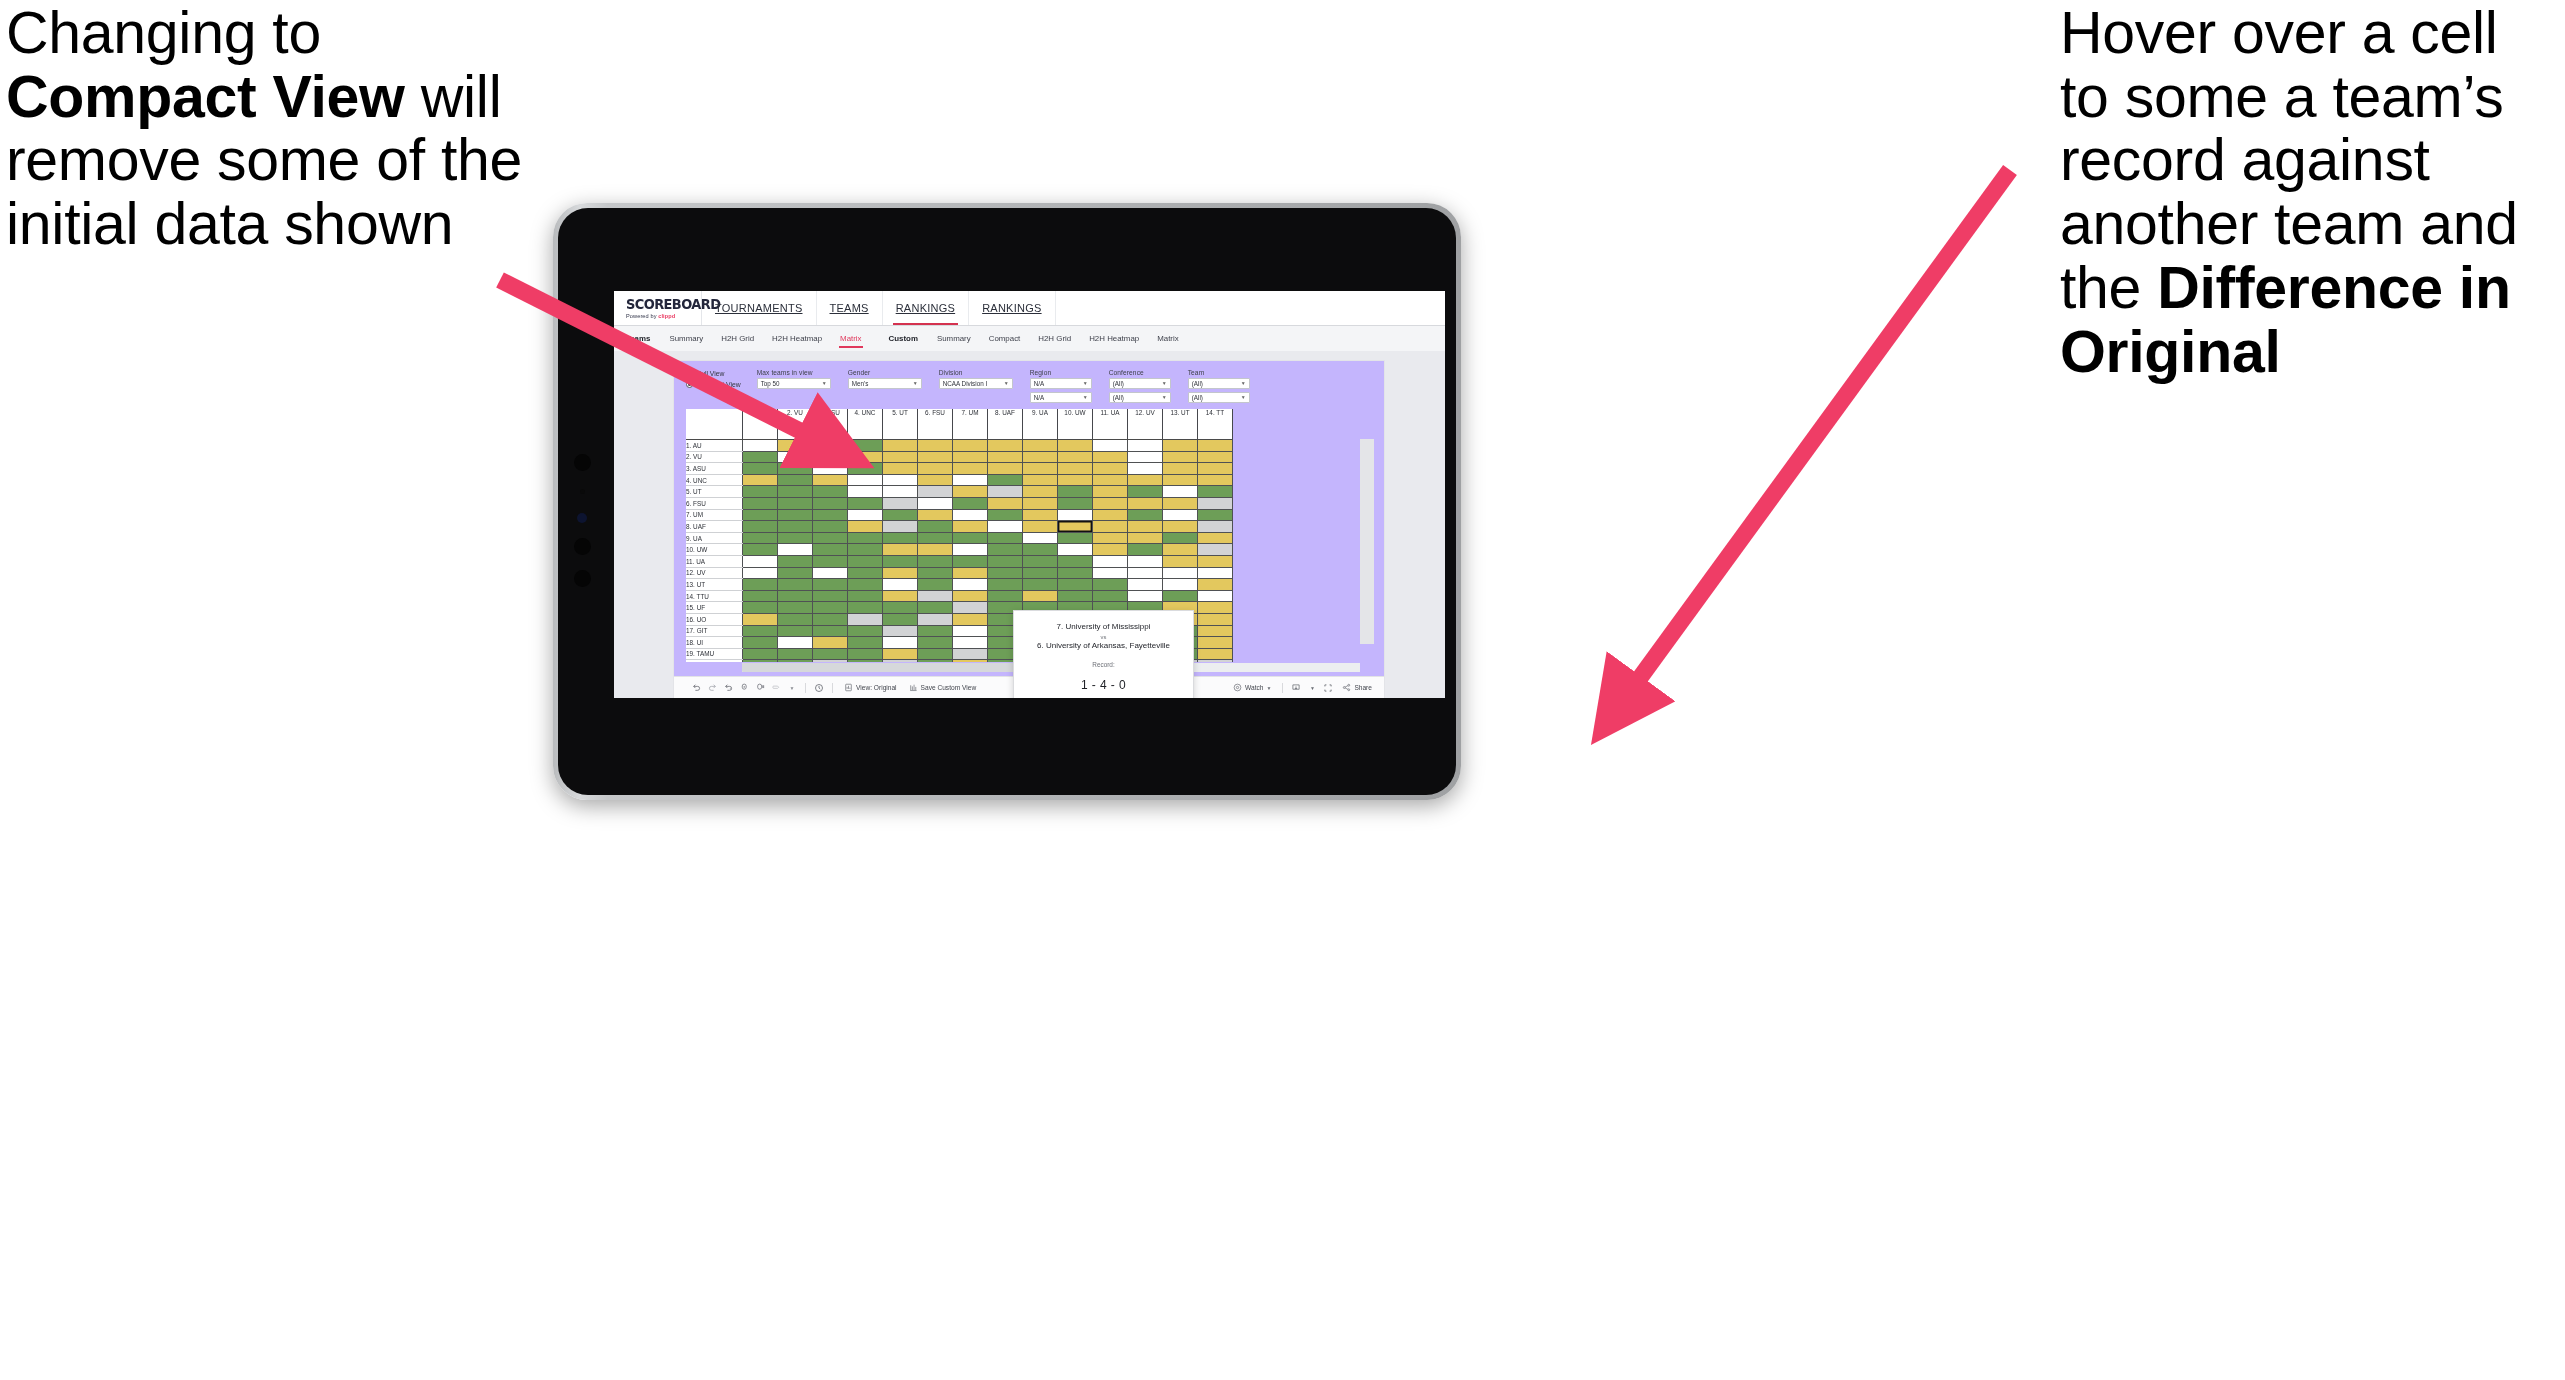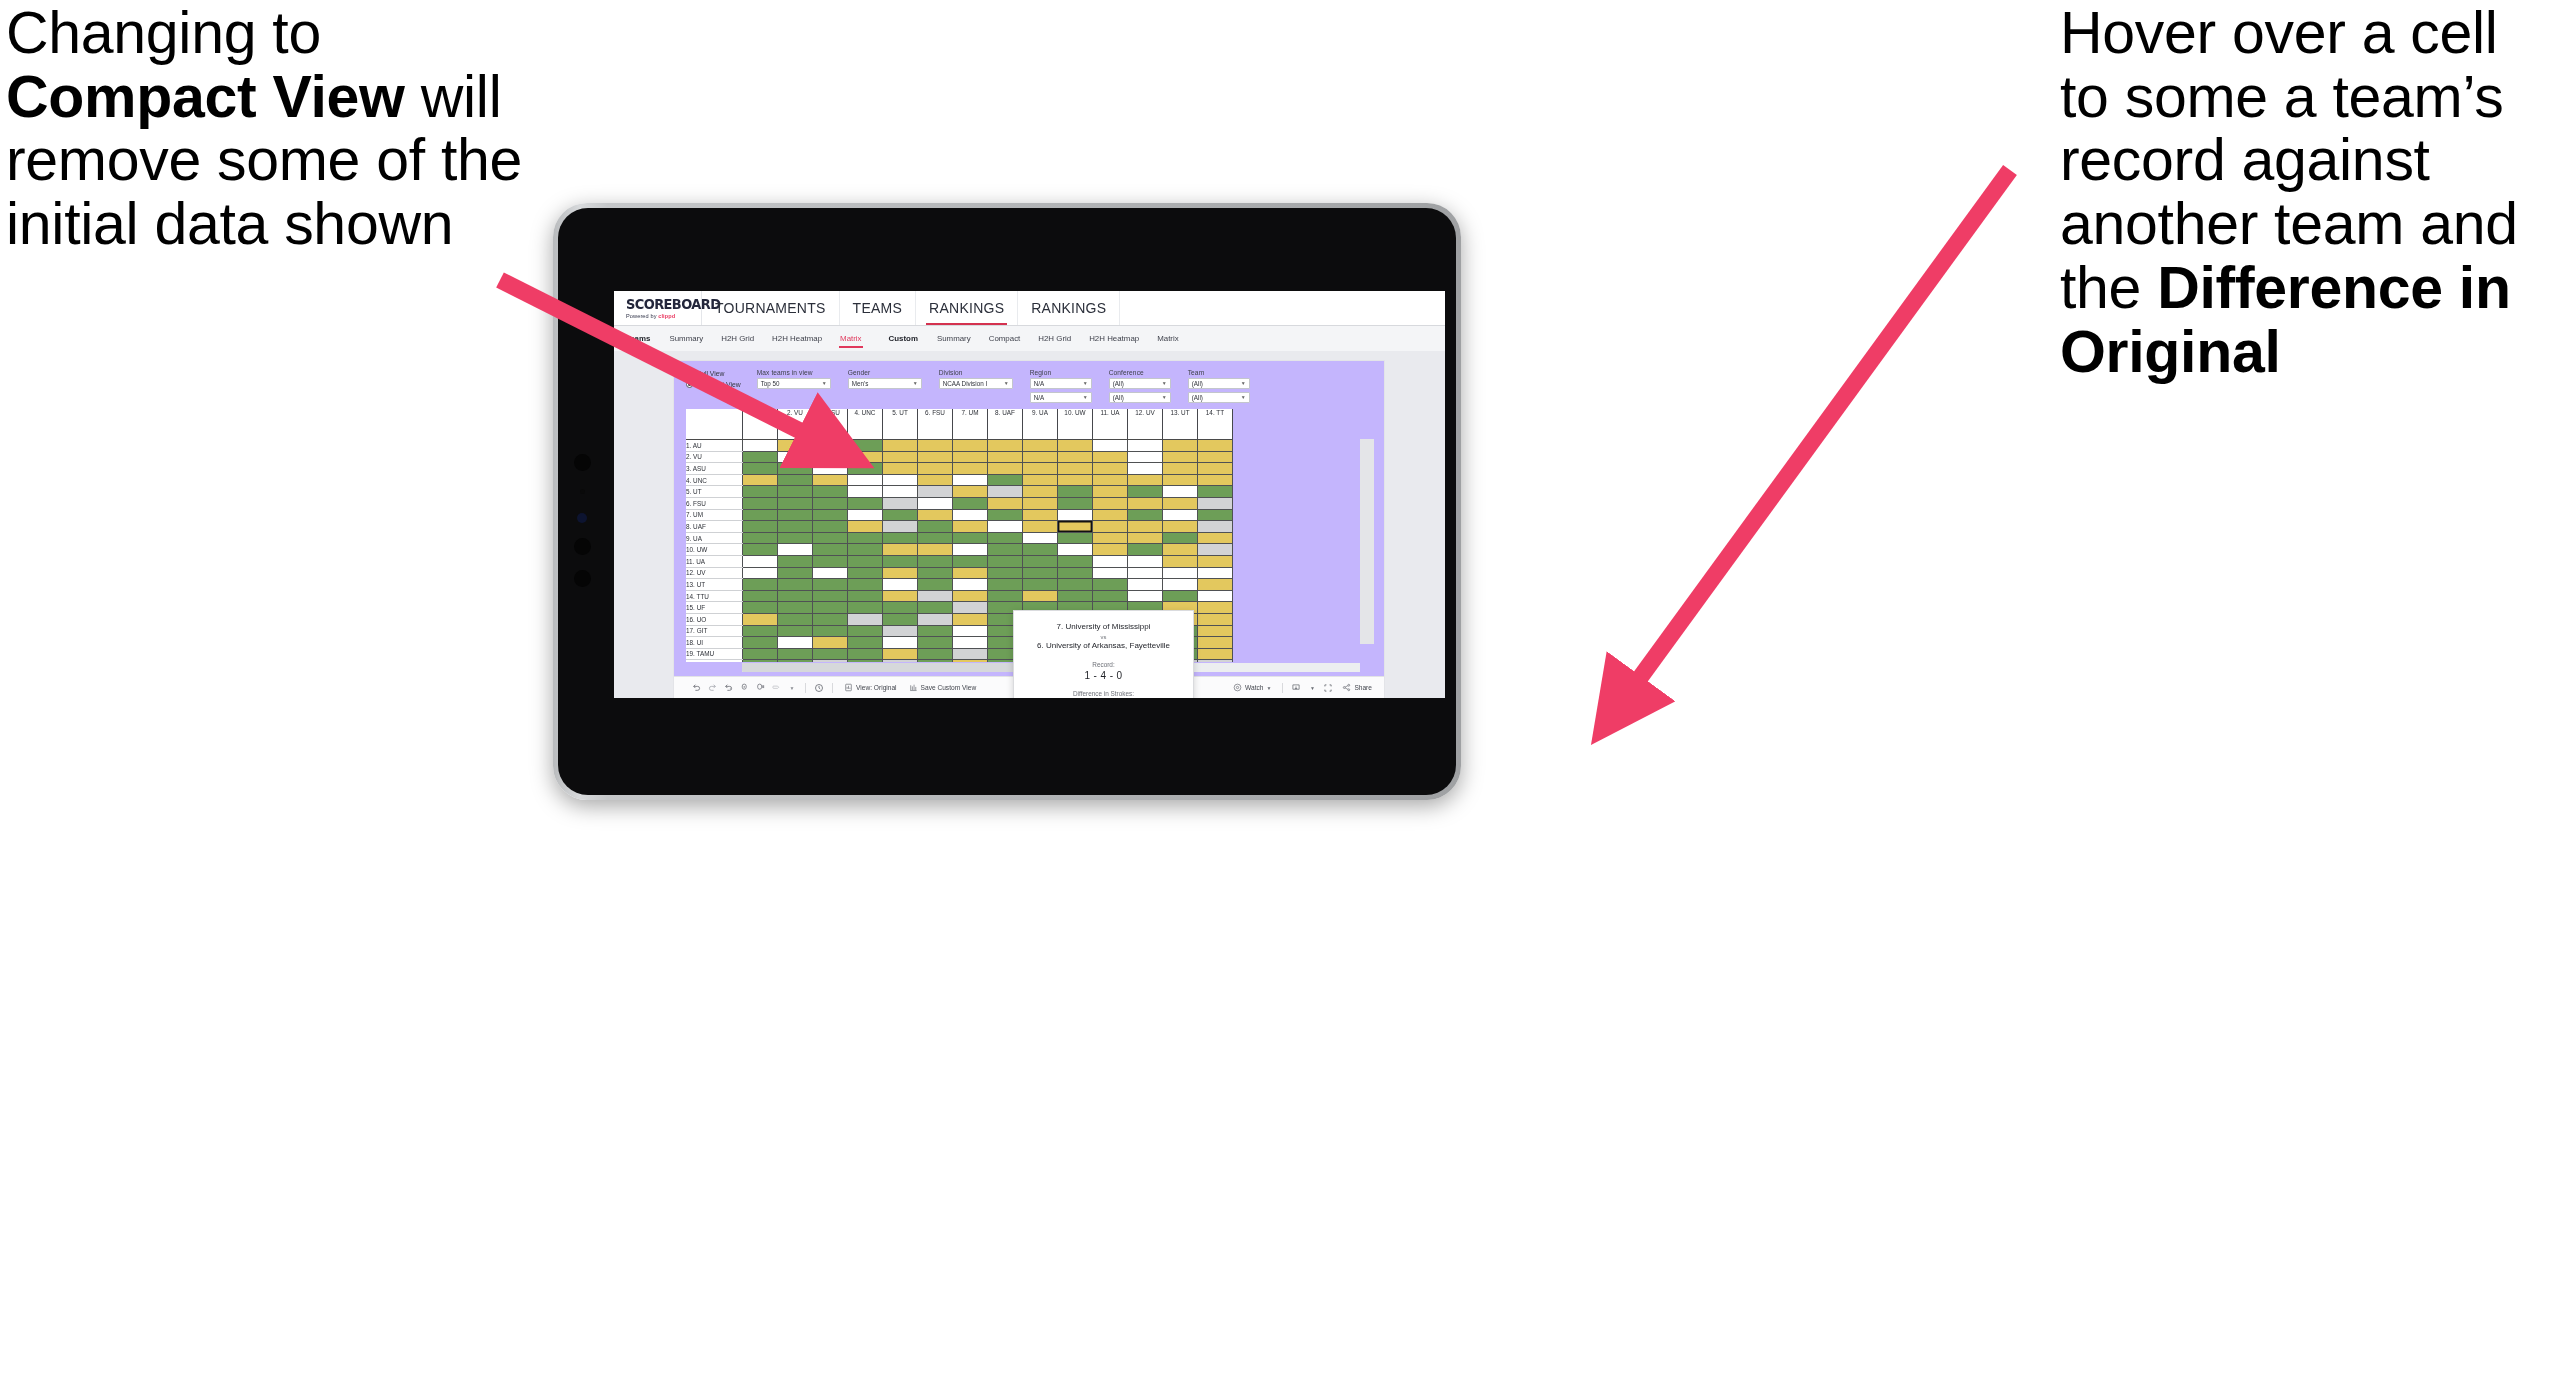--- a/index.html
+++ b/index.html
@@ -60,22 +60,22 @@
     display:flex;align-items:stretch;position:relative;
   }
   .logo-block{width:88px;display:flex;flex-direction:column;justify-content:center;
     padding-left:12px;box-sizing:border-box;border-right:1px solid #e4e6ea;}
   .logo-main{font-size:13px;font-weight:bold;letter-spacing:-0.6px;color:#23263b;
     font-family:"DejaVu Sans", sans-serif;line-height:1;transform:scaleY(1.12);transform-origin:left center;}
   .logo-sub{font-size:5.6px;color:#33364a;margin-top:3px;letter-spacing:.1px;}
   .logo-sub .brand{color:#ea3b62;font-weight:bold;}
   .nav-main{display:flex;align-items:stretch;}
   .nav-main .nav-item{
-    display:flex;align-items:center;padding:0 13px;font-size:14px;color:#2b2f3a;
-    letter-spacing:.25px;position:relative;border-right:1px solid #e9ebee;cursor:pointer;
+    display:flex;align-items:center;padding:0 13px;font-size:11px;color:#2b2f3a;
+    letter-spacing:.25px;position:relative;border-right:1px solid #e9ebee;cursor:pointer;text-decoration:underline;
   }
   .nav-main .nav-item.active::after{
     content:"";position:absolute;left:10px;right:10px;bottom:0;height:2px;background:#d4324f;
   }
 
   
   .subnav{
     height:26px;background:#f4f5f7;border-bottom:1px solid #dcdee2;
     display:flex;align-items:center;padding-left:12px;box-sizing:border-box;gap:0px;
   }
@@ -157,21 +157,21 @@
 
   
   .tooltip{
     position:absolute;left:339px;top:249px;width:181px;
     background:#fff;border:1px solid #dadbde;box-shadow:0 2px 7px rgba(0,0,0,.17);
     padding:11px 8px 12px 8px;box-sizing:border-box;text-align:center;z-index:40;
   }
   .tt-team{font-size:8px;color:#24262c;line-height:1.35;}
   .tt-vs{font-size:5.8px;color:#6d7077;margin:1px 0 1px 0;}
   .tt-lab{font-size:6.4px;color:#6d7077;margin-top:9px;}
-  .tt-val{font-size:10px;color:#1e2025;margin-top:2px;letter-spacing:.4px;}
+  .tt-val{font-size:12px;color:#1e2025;margin-top:10px;letter-spacing:.4px;}
 </style>
 </head>
 <body>
 
 <div class="caption" id="caption-left">
   <span>Changing to </span><b>Compact View</b><span> will remove some of the initial data shown</span>
 </div>
 
 <div class="caption" id="caption-right">
   <span>Hover over a cell to some a team’s record against another team and the </span><b>Difference in Original</b>

